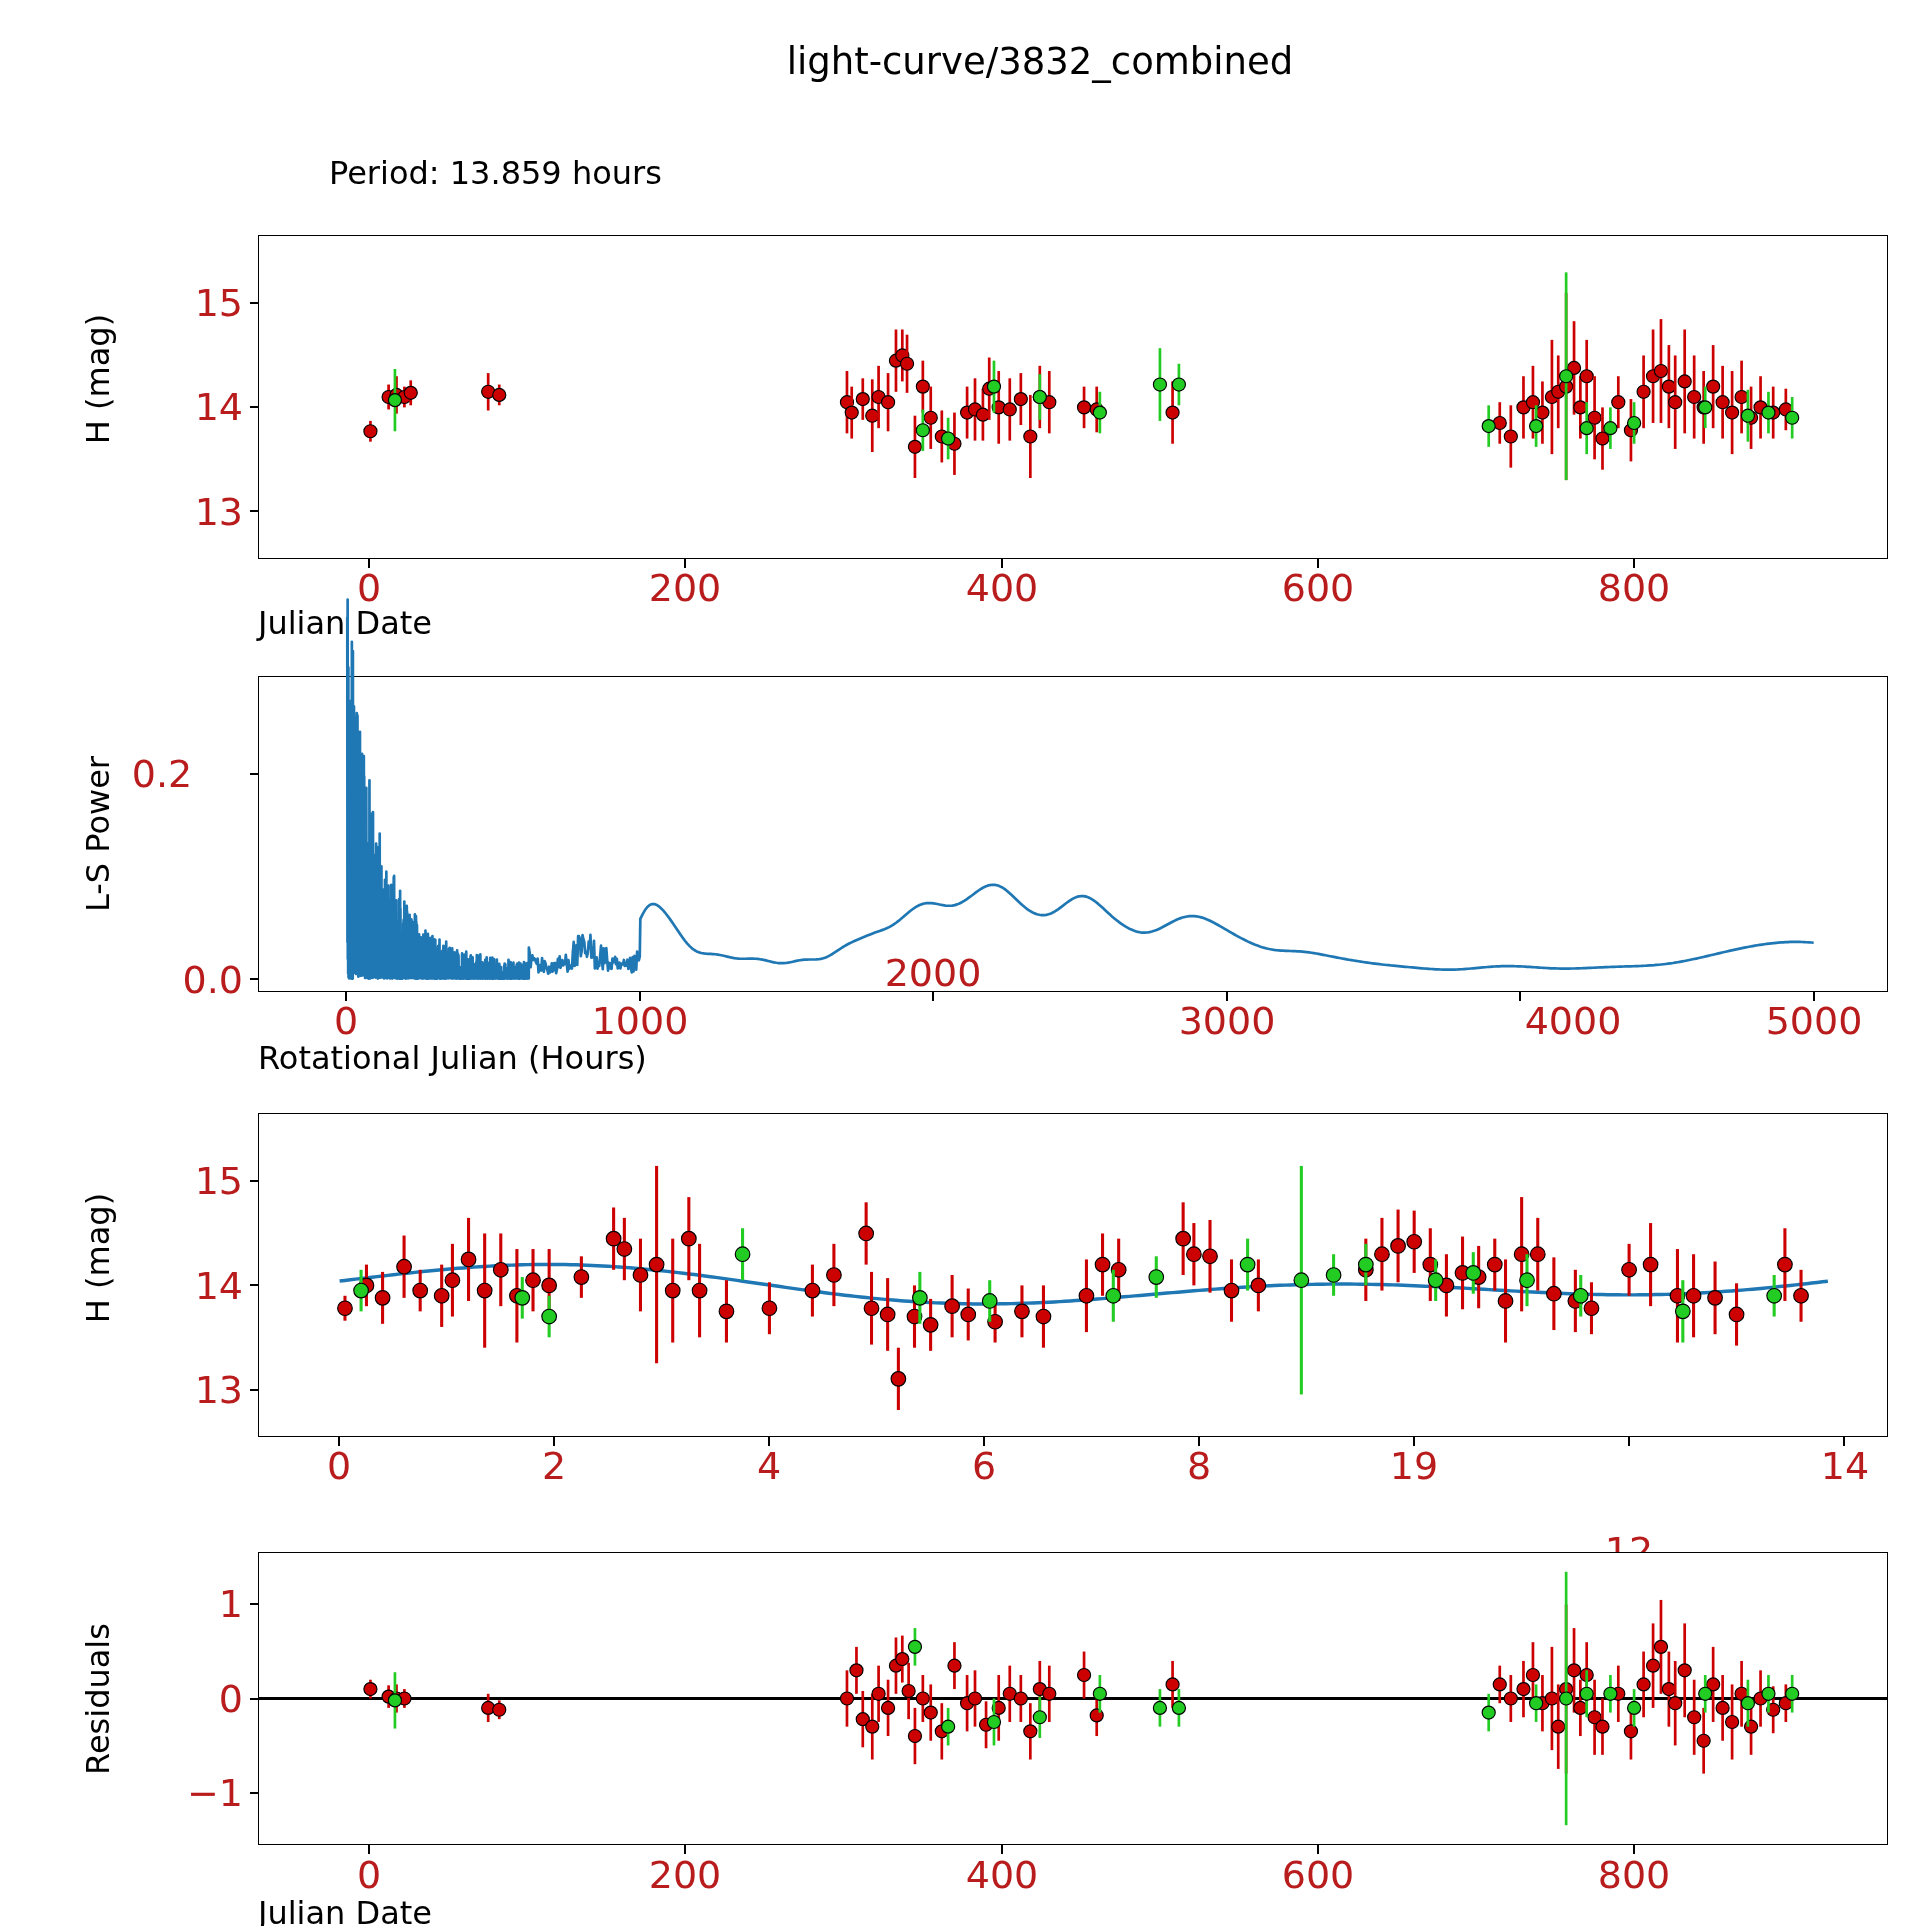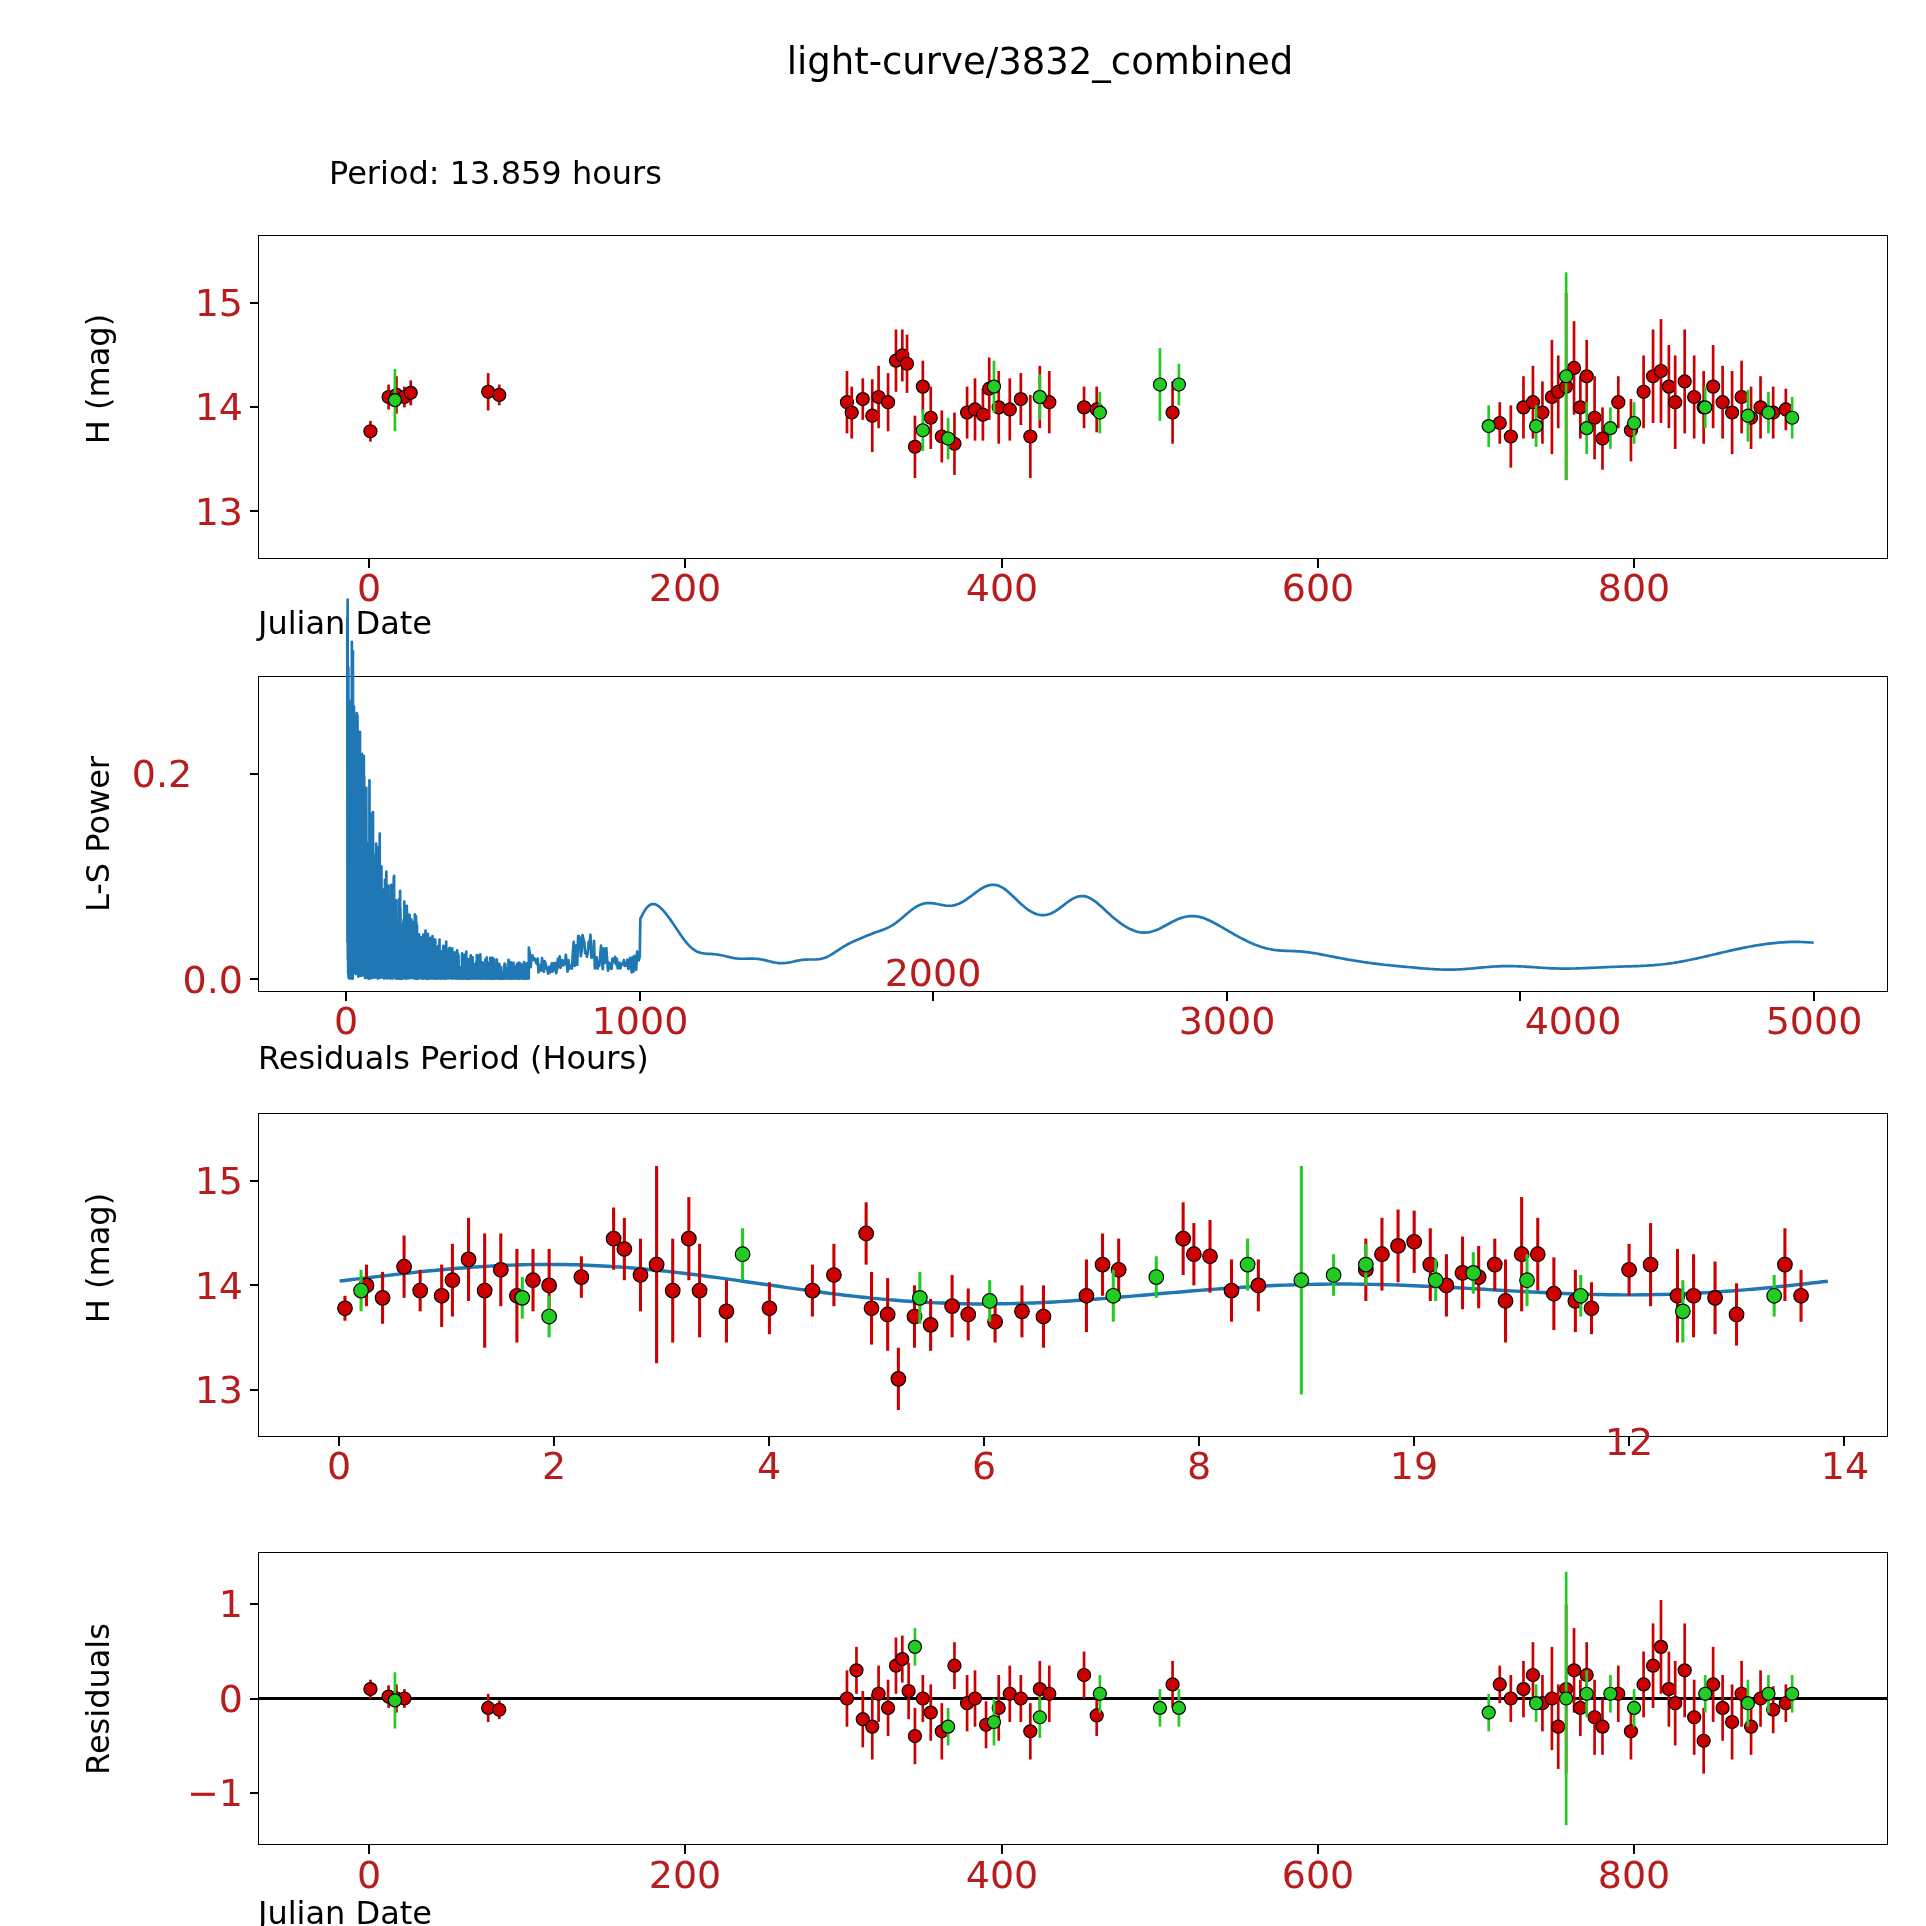--- a/index.html
+++ b/index.html
@@ -277,21 +277,21 @@
       <div class="tick-label" style="left: 81px; top: 286px; width: 162px; text-align: right;">15</div>
     </div>
   <div id="p1-yticks"></div>
 
   <div class="panel" id="panel2" style="left:258px; top:676px; width:1630px; height:316px;">
     <svg class="plotsvg" id="svg2" viewBox="0 0 4230 820" preserveAspectRatio="none">
         <path d="M229.4 -156.7 L229.9 693.0 L230.3 -202.2 L230.8 736.2 L231.2 290.6 L231.7 774.9 L232.2 -24.9 L232.6 784.2 L233.1 211.3 L233.5 785.6 L234.0 425.3 L234.4 787.3 L234.9 251.9 L235.4 737.8 L235.8 438.1 L236.3 786.6 L236.7 245.7 L237.2 750.1 L237.6 62.8 L238.1 749.8 L238.6 137.1 L239.0 741.0 L239.5 219.9 L239.9 786.7 L240.4 310.1 L240.8 787.8 L241.3 -91.9 L241.8 754.9 L242.2 -57.7 L242.7 707.8 L243.1 439.5 L243.6 787.6 L244.0 -67.8 L244.5 729.0 L245.0 334.0 L245.4 773.0 L245.9 139.4 L246.3 711.6 L246.8 76.8 L247.2 765.6 L247.7 153.2 L248.2 755.5 L248.6 387.5 L249.1 740.9 L249.5 497.4 L250.0 769.6 L250.4 107.4 L250.9 772.8 L251.4 364.8 L251.8 775.5 L252.3 273.7 L252.7 765.4 L253.2 267.0 L253.6 727.6 L254.1 94.2 L254.6 718.3 L255.0 225.7 L255.5 775.4 L255.9 100.5 L256.4 750.6 L256.8 148.2 L257.3 764.9 L257.8 272.1 L258.2 782.8 L258.7 206.2 L259.1 740.8 L259.6 483.2 L260.0 757.7 L260.5 552.7 L261.0 773.5 L261.4 479.2 L261.9 758.8 L262.3 143.3 L262.8 762.1 L263.3 647.2 L263.7 779.3 L264.2 626.7 L264.6 780.3 L265.1 687.5 L265.5 779.2 L266.0 432.5 L266.5 776.4 L266.9 563.7 L267.4 771.2 L267.8 200.5 L268.3 767.5 L268.7 471.5 L269.2 779.3 L269.7 504.7 L270.1 758.1 L270.6 556.4 L271.0 770.7 L271.5 396.4 L271.9 754.4 L272.4 206.6 L272.9 739.9 L273.3 259.2 L273.8 756.1 L274.2 513.5 L274.7 778.2 L275.1 710.3 L275.6 786.1 L276.1 656.1 L276.5 778.3 L277.0 716.3 L277.4 785.6 L277.9 434.3 L278.3 753.5 L278.8 289.3 L279.3 750.9 L279.7 698.8 L280.2 785.1 L280.6 721.4 L281.1 781.3 L281.5 573.8 L282.0 769.5 L282.5 434.9 L282.9 752.4 L283.4 440.0 L283.8 779.7 L284.3 663.6 L284.7 787.9 L285.2 665.5 L285.7 773.8 L286.1 447.7 L286.6 772.6 L287.0 269.7 L287.5 739.7 L287.9 467.1 L288.4 773.6 L288.9 689.0 L289.3 787.4 L289.8 437.4 L290.2 785.8 L290.7 731.2 L291.1 783.8 L291.6 614.5 L292.1 784.4 L292.5 357.4 L293.0 753.0 L293.4 682.0 L293.9 776.3 L294.3 496.3 L294.8 785.3 L295.3 701.9 L295.7 785.7 L296.2 352.8 L296.6 771.9 L297.1 719.1 L297.5 781.3 L298.0 551.3 L298.5 783.6 L298.9 632.9 L299.4 782.0 L299.8 464.9 L300.3 756.4 L300.7 480.9 L301.2 752.4 L301.7 649.2 L302.1 775.4 L302.6 738.2 L303.0 785.0 L303.5 676.0 L304.0 778.4 L304.4 435.1 L304.9 774.6 L305.3 537.9 L305.8 773.9 L306.2 607.6 L306.7 777.5 L307.2 584.9 L307.6 770.1 L308.1 707.2 L308.5 787.6 L309.0 445.1 L309.4 775.6 L309.9 451.0 L310.4 754.6 L310.8 554.0 L311.3 782.6 L311.7 739.4 L312.2 785.5 L312.6 508.6 L313.1 772.8 L313.6 409.1 L314.0 765.6 L314.5 539.8 L314.9 764.4 L315.4 701.7 L315.8 785.1 L316.3 727.8 L316.8 781.2 L317.2 559.1 L317.7 783.5 L318.1 494.2 L318.6 780.7 L319.0 565.4 L319.5 776.9 L320.0 745.9 L320.4 784.3 L320.9 554.2 L321.3 776.9 L321.8 586.1 L322.2 765.9 L322.7 687.4 L323.2 777.7 L323.6 683.7 L324.1 779.1 L324.5 685.5 L325.0 787.2 L325.4 586.6 L325.9 771.9 L326.4 606.1 L326.8 785.3 L327.3 529.8 L327.7 768.3 L328.2 714.8 L328.6 784.5 L329.1 617.8 L329.6 780.9 L330.0 744.2 L330.5 786.0 L330.9 508.3 L331.4 773.9 L331.8 750.9 L332.3 786.5 L332.8 742.4 L333.2 787.3 L333.7 557.0 L334.1 784.5 L334.6 716.0 L335.0 781.5 L335.5 734.2 L336.0 785.1 L336.4 544.6 L336.9 766.3 L337.3 685.2 L337.8 776.4 L338.2 589.9 L338.7 769.8 L339.2 739.8 L339.6 784.3 L340.1 703.1 L340.5 787.4 L341.0 584.0 L341.4 772.0 L341.9 636.0 L342.4 772.5 L342.8 670.5 L343.3 783.2 L343.7 542.5 L344.2 768.3 L344.6 655.3 L345.1 778.6 L345.6 667.3 L346.0 787.5 L346.5 557.9 L346.9 771.9 L347.4 677.4 L347.9 776.0 L348.3 735.7 L348.8 782.9 L349.2 665.2 L349.7 778.5 L350.1 522.5 L350.6 782.0 L351.1 519.5 L351.5 763.1 L352.0 751.1 L352.4 785.8 L352.9 628.6 L353.3 778.7 L353.8 688.7 L354.3 785.4 L354.7 748.7 L355.2 786.5 L355.6 753.7 L356.1 786.1 L356.5 583.2 L357.0 787.3 L357.5 661.6 L357.9 777.8 L358.4 745.8 L358.8 785.9 L359.3 753.3 L359.7 787.8 L360.2 758.0 L360.7 786.4 L361.1 638.9 L361.6 771.0 L362.0 703.2 L362.5 785.8 L362.9 695.4 L363.4 787.1 L363.9 580.3 L364.3 779.7 L364.8 736.9 L365.2 787.7 L365.7 690.3 L366.1 782.5 L366.6 558.2 L367.1 767.9 L367.5 605.0 L368.0 769.5 L368.4 745.3 L368.9 787.8 L369.3 701.1 L369.8 786.7 L370.3 739.6 L370.7 783.0 L371.2 741.4 L371.6 787.7 L372.1 748.3 L372.5 787.7 L373.0 728.8 L373.5 786.7 L373.9 751.5 L374.4 786.0 L374.8 642.8 L375.3 771.2 L375.7 634.3 L376.2 778.3 L376.7 730.9 L377.1 783.6 L377.6 586.4 L378.0 782.4 L378.5 698.7 L378.9 783.7 L379.4 611.7 L379.9 778.2 L380.3 689.0 L380.8 787.8 L381.2 759.7 L381.7 787.5 L382.1 627.1 L382.6 784.6 L383.1 688.8 L383.5 783.0 L384.0 597.9 L384.4 773.6 L384.9 612.8 L385.3 780.3 L385.8 746.3 L386.3 785.7 L386.7 741.4 L387.2 787.1 L387.6 750.9 L388.1 785.6 L388.6 722.0 L389.0 780.8 L389.5 630.9 L389.9 778.8 L390.4 721.0 L390.8 783.1 L391.3 620.9 L391.8 776.3 L392.2 701.1 L392.7 786.3 L393.1 644.3 L393.6 776.0 L394.0 659.8 L394.5 772.7 L395.0 690.9 L395.4 779.8 L395.9 632.6 L396.3 785.5 L396.8 739.6 L397.2 783.8 L397.7 753.3 L398.2 785.0 L398.6 756.8 L399.1 786.0 L399.5 640.1 L400.0 782.3 L400.4 698.0 L400.9 784.1 L401.4 686.2 L401.8 785.6 L402.3 662.0 L402.7 777.1 L403.2 653.9 L403.6 771.9 L404.1 766.2 L404.6 787.3 L405.0 619.8 L405.5 770.4 L405.9 673.7 L406.4 783.0 L406.8 757.7 L407.3 787.7 L407.8 624.5 L408.2 780.4 L408.7 638.7 L409.1 784.8 L409.6 697.9 L410.0 781.9 L410.5 648.2 L411.0 777.3 L411.4 687.1 L411.9 787.8 L412.3 693.7 L412.8 783.7 L413.2 753.6 L413.7 784.8 L414.2 742.4 L414.6 785.4 L415.1 721.1 L415.5 786.9 L416.0 672.0 L416.4 777.6 L416.9 695.6 L417.4 777.6 L417.8 752.0 L418.3 784.2 L418.7 717.0 L419.2 784.7 L419.6 752.9 L420.1 786.2 L420.6 680.1 L421.0 781.7 L421.5 762.6 L421.9 787.2 L422.4 707.7 L422.8 785.9 L423.3 709.1 L423.8 779.9 L424.2 731.0 L424.7 784.1 L425.1 729.0 L425.6 787.3 L426.0 695.2 L426.5 783.2 L427.0 672.6 L427.4 784.0 L427.9 765.8 L428.3 787.1 L428.8 751.6 L429.2 785.4 L429.7 753.5 L430.2 783.9 L430.6 753.9 L431.1 786.2 L431.5 737.8 L432.0 784.9 L432.5 662.3 L432.9 779.5 L433.4 717.1 L433.8 784.7 L434.3 736.7 L434.7 787.5 L435.2 732.9 L435.7 785.1 L436.1 741.3 L436.6 785.0 L437.0 716.6 L437.5 787.7 L437.9 681.6 L438.4 776.0 L438.9 670.5 L439.3 787.8 L439.8 703.2 L440.2 786.3 L440.7 710.7 L441.1 782.8 L441.6 745.4 L442.1 786.7 L442.5 681.8 L443.0 778.6 L443.4 755.3 L443.9 787.1 L444.3 719.9 L444.8 785.9 L445.3 692.1 L445.7 783.4 L446.2 735.3 L446.6 783.0 L447.1 756.7 L447.5 784.8 L448.0 722.1 L448.5 787.4 L448.9 680.1 L449.4 786.1 L449.8 721.5 L450.3 781.3 L450.7 676.5 L451.2 784.8 L451.7 754.0 L452.1 787.2 L452.6 734.5 L453.0 783.3 L453.5 766.9 L453.9 785.5 L454.4 770.3 L454.9 787.3 L455.3 685.4 L455.8 786.5 L456.2 721.0 L456.7 787.9 L457.1 738.9 L457.6 784.4 L458.1 686.5 L458.5 783.1 L459.0 728.0 L459.4 782.8 L459.9 761.0 L460.3 786.8 L460.8 772.4 L461.3 787.7 L461.7 713.3 L462.2 787.7 L462.6 732.1 L463.1 783.1 L463.5 752.1 L464.0 784.7 L464.5 726.4 L464.9 783.0 L465.4 703.0 L465.8 785.7 L466.3 754.2 L466.7 786.6 L467.2 718.2 L467.7 783.7 L468.1 749.9 L468.6 785.7 L469.0 685.5 L469.5 778.3 L469.9 775.4 L470.4 787.7 L470.9 765.4 L471.3 787.4 L471.8 761.8 L472.2 787.8 L472.7 736.9 L473.2 783.9 L473.6 744.4 L474.1 786.7 L474.5 718.6 L475.0 784.9 L475.4 749.0 L475.9 786.9 L476.4 715.1 L476.8 780.7 L477.3 768.0 L477.7 787.2 L478.2 714.0 L478.6 780.0 L479.1 702.2 L479.6 778.2 L480.0 713.8 L480.5 780.4 L480.9 769.0 L481.4 785.8 L481.8 750.1 L482.3 787.8 L482.8 715.2 L483.2 784.5 L483.7 732.0 L484.1 787.6 L484.6 702.8 L485.0 779.0 L485.5 773.0 L486.0 786.7 L486.4 691.1 L486.9 782.7 L487.3 775.8 L487.8 787.1 L488.2 723.3 L488.7 784.1 L489.2 726.9 L489.6 782.9 L490.1 744.8 L490.5 785.3 L491.0 718.8 L491.4 786.0 L491.9 761.9 L492.4 785.9 L492.8 735.5 L493.3 786.8 L493.7 709.0 L494.2 780.3 L494.6 720.5 L495.1 780.3 L495.6 707.0 L496.0 783.8 L496.5 740.4 L496.9 785.6 L497.4 763.6 L497.8 786.1 L498.3 757.5 L498.8 785.2 L499.2 768.4 L499.7 787.0 L500.1 758.7 L500.6 786.6 L501.0 709.3 L501.5 784.7 L502.0 708.9 L502.4 783.6 L502.9 774.3 L503.3 786.9 L503.8 767.6 L504.2 785.7 L504.7 730.4 L505.2 786.7 L505.6 775.7 L506.1 787.3 L506.5 756.3 L507.0 786.4 L507.4 718.9 L507.9 781.7 L508.4 751.7 L508.8 786.5 L509.3 729.0 L509.7 785.7 L510.2 760.6 L510.6 786.3 L511.1 720.9 L511.6 780.2 L512.0 777.6 L512.5 787.9 L512.9 764.0 L513.4 785.9 L513.8 773.6 L514.3 787.2 L514.8 713.9 L515.2 783.7 L515.7 762.5 L516.1 785.2 L516.6 722.6 L517.1 780.5 L517.5 778.4 L518.0 786.9 L518.4 727.0 L518.9 786.3 L519.3 776.4 L519.8 787.0 L520.3 776.7 L520.7 787.2 L521.2 778.5 L521.6 787.7 L522.1 758.0 L522.5 785.9 L523.0 758.8 L523.5 785.6 L523.9 761.5 L524.4 787.9 L524.8 759.7 L525.3 785.5 L525.7 776.1 L526.2 787.6 L526.7 777.4 L527.1 787.0 L527.6 721.4 L528.0 786.5 L528.5 761.6 L528.9 784.9 L529.4 724.7 L529.9 786.5 L530.3 761.6 L530.8 786.0 L531.2 754.2 L531.7 787.9 L532.1 772.8 L532.6 786.2 L533.1 748.0 L533.5 787.0 L534.0 772.4 L534.4 787.1 L534.9 724.6 L535.3 781.2 L535.8 776.9 L536.3 787.3 L536.7 749.3 L537.2 784.7 L537.6 741.9 L538.1 787.5 L538.5 717.4 L539.0 780.3 L539.5 775.5 L539.9 787.6 L540.4 779.6 L540.8 787.7 L541.3 737.6 L541.7 785.5 L542.2 775.4 L542.7 787.6 L543.1 737.0 L543.6 787.8 L544.0 737.9 L544.5 786.5 L544.9 763.3 L545.4 787.7 L545.9 763.4 L546.3 786.7 L546.8 740.4 L547.2 782.9 L547.7 768.3 L548.1 786.6 L548.6 777.5 L549.1 787.8 L549.5 729.5 L550.0 783.9 L550.4 726.7 L550.9 781.6 L551.3 743.0 L551.8 787.2 L552.3 766.2 L552.7 786.0 L553.2 739.1 L553.6 787.2 L554.1 770.9 L554.5 787.1 L555.0 731.8 L555.5 781.6 L555.9 749.2 L556.4 786.3 L556.8 750.7 L557.3 786.6 L557.8 753.8 L558.2 787.9 L558.7 771.4 L559.1 786.4 L559.6 770.5 L560.0 786.9 L560.5 778.1 L561.0 787.4 L561.4 750.0 L561.9 783.6 L562.3 756.3 L562.8 786.6 L563.2 779.6 L563.7 787.4 L564.2 770.5 L564.6 786.9 L565.1 742.2 L565.5 786.8 L566.0 726.0 L566.4 785.1 L566.9 761.7 L567.4 786.9 L567.8 733.0 L568.3 786.7 L568.7 750.9 L569.2 787.8 L569.6 769.9 L570.1 787.6 L570.6 733.3 L571.0 786.2 L571.5 780.5 L571.9 787.4 L572.4 727.2 L572.8 781.7 L573.3 772.5 L573.8 786.7 L574.2 736.6 L574.7 787.8 L575.1 724.5 L575.6 783.6 L576.0 767.4 L576.5 786.1 L577.0 763.4 L577.4 785.5 L577.9 773.9 L578.3 787.4 L578.8 769.2 L579.2 786.0 L579.7 779.1 L580.2 787.8 L580.6 745.2 L581.1 783.0 L581.5 778.2 L582.0 787.3 L582.4 774.5 L582.9 786.4 L583.4 768.8 L583.8 787.4 L584.3 750.9 L584.7 785.1 L585.2 773.2 L585.6 787.2 L586.1 755.5 L586.6 785.5 L587.0 755.7 L587.5 787.9 L587.9 738.5 L588.4 786.5 L588.8 774.9 L589.3 786.9 L589.8 762.7 L590.2 785.8 L590.7 761.0 L591.1 785.4 L591.6 732.2 L592.0 782.5 L592.5 779.0 L593.0 787.8 L593.4 765.1 L593.9 785.6 L594.3 769.3 L594.8 787.6 L595.2 746.6 L595.7 786.7 L596.2 747.9 L596.6 786.3 L597.1 760.0 L597.5 785.5 L598.0 770.1 L598.4 786.4 L598.9 771.9 L599.4 787.7 L599.8 773.8 L600.3 787.1 L600.7 733.7 L601.2 782.9 L601.7 736.9 L602.1 787.3 L602.6 762.3 L603.0 784.9 L603.5 734.4 L603.9 787.5 L604.4 768.0 L604.9 787.3 L605.3 775.7 L605.8 787.8 L606.2 732.9 L606.7 786.1 L607.1 770.0 L607.6 785.9 L608.1 778.4 L608.5 787.8 L609.0 736.7 L609.4 787.7 L609.9 743.7 L610.3 782.9 L610.8 736.9 L611.3 782.0 L611.7 756.8 L612.2 787.2 L612.6 769.1 L613.1 785.7 L613.5 756.1 L614.0 786.6 L614.5 765.9 L614.9 787.6 L615.4 754.5 L615.8 786.0 L616.3 777.6 L616.7 786.9 L617.2 758.2 L617.7 784.7 L618.1 737.7 L618.6 784.6 L619.0 769.7 L619.5 787.4 L619.9 762.3 L620.4 786.3 L620.9 772.7 L621.3 786.7 L621.8 775.6 L622.2 787.5 L622.7 755.6 L623.1 787.2 L623.6 778.6 L624.1 787.7 L624.5 749.3 L625.0 785.3 L625.4 781.3 L625.9 787.5 L626.3 779.3 L626.8 787.7 L627.3 777.1 L627.7 787.5 L628.2 770.4 L628.6 787.1 L629.1 757.5 L629.5 787.4 L630.0 777.9 L630.5 787.8 L630.9 771.4 L631.4 787.4 L631.8 775.9 L632.3 787.7 L632.7 781.9 L633.2 787.5 L633.7 773.5 L634.1 786.9 L634.6 770.8 L635.0 786.3 L635.5 775.3 L635.9 786.5 L636.4 779.8 L636.9 787.7 L637.3 753.9 L637.8 787.6 L638.2 748.1 L638.7 786.1 L639.1 780.7 L639.6 787.1 L640.1 750.4 L640.5 784.4 L641.0 763.7 L641.4 786.1 L641.9 760.0 L642.4 786.4 L642.8 766.0 L643.3 786.4 L643.7 777.9 L644.2 786.9 L644.6 781.8 L645.1 787.4 L645.6 781.0 L646.0 787.8 L646.5 776.2 L646.9 786.7 L647.4 764.8 L647.8 786.0 L648.3 738.6 L648.8 787.0 L649.2 759.1 L649.7 785.4 L650.1 750.8 L650.6 785.1 L651.0 765.9 L651.5 786.9 L652.0 758.4 L652.4 787.8 L652.9 779.8 L653.3 787.5 L653.8 744.4 L654.2 784.8 L654.7 760.1 L655.2 785.1 L655.6 778.3 L656.1 787.5 L656.5 779.1 L657.0 787.6 L657.4 751.0 L657.9 784.0 L658.4 777.6 L658.8 787.1 L659.3 761.9 L659.7 786.9 L660.2 771.0 L660.6 787.1 L661.1 745.9 L661.6 784.9 L662.0 760.4 L662.5 787.6 L662.9 773.1 L663.4 786.3 L663.8 762.4 L664.3 785.4 L664.8 770.7 L665.2 787.1 L665.7 758.4 L666.1 785.4 L666.6 765.7 L667.0 786.7 L667.5 773.2 L668.0 786.8 L668.4 760.2 L668.9 786.4 L669.3 752.0 L669.8 783.9 L670.2 774.5 L670.7 787.2 L671.2 748.2 L671.6 785.8 L672.1 781.9 L672.5 787.4 L673.0 761.2 L673.4 786.1 L673.9 781.6 L674.4 787.6 L674.8 772.3 L675.3 787.0 L675.7 746.1 L676.2 785.3 L676.6 757.6 L677.1 787.5 L677.6 780.6 L678.0 787.5 L678.5 750.5 L678.9 786.7 L679.4 748.2 L679.8 786.9 L680.3 759.8 L680.8 785.4 L681.2 776.8 L681.7 787.3 L682.1 776.7 L682.6 787.1 L683.0 780.0 L683.5 787.4 L684.0 752.3 L684.4 786.7 L684.9 765.0 L685.3 786.4 L685.8 780.9 L686.3 787.9 L686.7 775.7 L687.2 786.8 L687.6 773.7 L688.1 787.1 L688.5 744.3 L689.0 783.2 L689.5 778.5 L689.9 787.7 L690.4 750.6 L690.8 786.0 L691.3 763.1 L691.7 787.6 L692.2 767.1 L692.7 785.8 L693.1 748.7 L693.6 784.2 L694.0 760.1 L694.5 786.7 L694.9 768.5 L695.4 786.2 L695.9 780.2 L696.3 787.1 L696.8 752.9 L697.2 787.7 L697.7 746.3 L698.1 783.5 L698.6 779.1 L699.1 787.3 L699.5 778.3 L700.0 787.4 L700.4 781.7 L700.9 787.4 L701.2 706.4 L703.5 721.5 L705.8 758.0 L708.0 735.1 L710.3 726.7 L712.6 738.8 L714.9 734.4 L717.2 736.8 L719.5 744.6 L721.8 749.0 L724.1 735.3 L726.3 771.6 L728.6 752.2 L730.9 759.0 L733.2 766.5 L735.5 733.8 L737.8 764.0 L740.1 769.9 L742.3 741.9 L744.6 748.3 L746.9 760.1 L749.2 765.0 L751.5 774.9 L753.8 756.6 L756.1 771.6 L758.4 768.6 L760.6 747.9 L762.9 769.3 L765.2 747.5 L767.5 765.4 L769.8 746.8 L772.1 773.5 L774.4 762.5 L776.6 736.1 L778.9 757.3 L781.2 729.6 L783.5 759.4 L785.8 749.8 L788.1 739.3 L790.4 753.4 L792.6 744.0 L794.9 749.6 L797.2 725.5 L799.5 748.0 L801.8 769.5 L804.1 739.2 L806.4 762.1 L808.7 753.4 L810.9 755.9 L813.2 761.3 L815.5 718.2 L817.8 691.8 L820.1 754.5 L822.4 740.4 L824.7 700.8 L826.9 751.7 L829.2 676.9 L831.5 676.9 L833.8 682.8 L836.1 729.3 L838.4 715.4 L840.7 674.2 L843.0 685.5 L845.2 691.6 L847.5 720.9 L849.8 717.2 L852.1 730.7 L854.4 719.5 L856.7 690.7 L859.0 708.1 L861.2 673.6 L863.5 733.0 L865.8 708.2 L868.1 732.1 L870.4 688.9 L872.7 761.2 L875.0 738.6 L877.2 731.9 L879.5 761.5 L881.8 751.6 L884.1 754.4 L886.4 728.4 L888.7 701.4 L891.0 739.1 L893.3 762.9 L895.5 708.7 L897.8 747.5 L900.1 742.0 L902.4 707.7 L904.7 740.1 L907.0 766.7 L909.3 746.5 L911.5 747.6 L913.8 761.0 L916.1 762.0 L918.4 735.2 L920.7 745.6 L923.0 742.6 L925.3 731.0 L927.6 750.2 L929.8 736.0 L932.1 760.7 L934.4 753.2 L936.7 745.9 L939.0 761.1 L941.3 749.2 L943.6 747.9 L945.8 750.4 L948.1 739.0 L950.4 754.6 L952.7 754.2 L955.0 750.3 L957.3 738.3 L959.6 762.4 L961.8 748.0 L964.1 733.3 L966.4 760.0 L968.7 771.5 L971.0 731.5 L973.3 768.8 L975.6 728.5 L977.9 730.6 L980.1 764.4 L982.4 717.4 L984.7 736.3 L987.0 739.8 L989.3 730.4 L990.8 631.8 L996.9 619.1 L1003.0 608.6 L1009.1 600.7 L1015.2 595.6 L1021.3 593.1 L1027.4 593.1 L1033.5 595.3 L1039.6 599.4 L1045.7 604.9 L1051.8 611.5 L1057.9 618.9 L1064.0 627.0 L1070.1 635.6 L1076.2 644.5 L1082.3 653.6 L1088.4 662.7 L1094.5 671.8 L1100.6 680.5 L1106.7 688.7 L1112.8 696.2 L1118.9 702.8 L1125.0 708.5 L1131.0 713.0 L1137.1 716.6 L1143.2 719.1 L1149.3 720.8 L1155.4 721.9 L1161.5 722.5 L1167.6 722.9 L1173.7 723.2 L1179.8 723.6 L1185.9 724.1 L1192.0 724.9 L1198.1 726.0 L1204.2 727.2 L1210.3 728.7 L1216.4 730.1 L1222.5 731.6 L1228.6 732.9 L1234.7 734.0 L1240.8 734.8 L1246.9 735.4 L1253.0 735.7 L1259.1 735.8 L1265.2 735.7 L1271.3 735.6 L1277.4 735.5 L1283.5 735.5 L1289.6 735.8 L1295.7 736.2 L1301.8 737.0 L1307.9 738.1 L1314.0 739.4 L1320.1 740.8 L1326.2 742.4 L1332.3 743.9 L1338.4 745.2 L1344.5 746.3 L1350.6 747.1 L1356.6 747.4 L1362.7 747.3 L1368.8 746.9 L1374.9 746.0 L1381.0 744.8 L1387.1 743.5 L1393.2 742.1 L1399.3 740.8 L1405.4 739.7 L1411.5 738.8 L1417.6 738.2 L1423.7 737.9 L1429.8 737.7 L1435.9 737.7 L1442.0 737.7 L1448.1 737.5 L1454.2 737.0 L1460.3 736.0 L1466.4 734.5 L1472.5 732.3 L1478.6 729.6 L1484.7 726.3 L1490.8 722.7 L1496.9 718.7 L1503.0 714.5 L1509.1 710.4 L1515.2 706.4 L1521.3 702.7 L1527.4 699.2 L1533.5 695.9 L1539.6 693.0 L1545.7 690.2 L1551.8 687.5 L1557.9 684.9 L1564.0 682.3 L1570.1 679.8 L1576.2 677.2 L1582.2 674.6 L1588.3 672.2 L1594.4 669.8 L1600.5 667.5 L1606.6 665.3 L1612.7 663.2 L1618.8 661.0 L1624.9 658.7 L1631.0 656.1 L1637.1 653.1 L1643.2 649.8 L1649.3 646.0 L1655.4 641.7 L1661.5 637.0 L1667.6 632.0 L1673.7 626.7 L1679.8 621.4 L1685.9 616.2 L1692.0 611.2 L1698.1 606.5 L1704.2 602.3 L1710.3 598.6 L1716.4 595.6 L1722.5 593.2 L1728.6 591.6 L1734.7 590.6 L1740.8 590.2 L1746.9 590.4 L1753.0 591.1 L1759.1 592.2 L1765.2 593.4 L1771.3 594.7 L1777.4 595.9 L1783.5 596.9 L1789.6 597.4 L1795.7 597.4 L1801.8 596.9 L1807.8 595.7 L1813.9 593.8 L1820.0 591.3 L1826.1 588.3 L1832.2 584.7 L1838.3 580.7 L1844.4 576.3 L1850.5 571.8 L1856.6 567.2 L1862.7 562.6 L1868.8 558.2 L1874.9 554.1 L1881.0 550.4 L1887.1 547.3 L1893.2 544.9 L1899.3 543.3 L1905.4 542.6 L1911.5 542.8 L1917.6 543.9 L1923.7 546.0 L1929.8 549.0 L1935.9 552.8 L1942.0 557.4 L1948.1 562.5 L1954.2 568.0 L1960.3 573.8 L1966.4 579.8 L1972.5 585.7 L1978.6 591.4 L1984.7 596.9 L1990.8 602.0 L1996.9 606.7 L2003.0 610.8 L2009.1 614.3 L2015.2 617.3 L2021.3 619.5 L2027.4 621.0 L2033.4 621.9 L2039.5 621.9 L2045.6 621.2 L2051.7 619.7 L2057.8 617.4 L2063.9 614.5 L2070.0 610.9 L2076.1 606.9 L2082.2 602.4 L2088.3 597.7 L2094.4 592.9 L2100.5 588.3 L2106.6 583.9 L2112.7 580.0 L2118.8 576.8 L2124.9 574.3 L2131.0 572.7 L2137.1 572.0 L2143.2 572.3 L2149.3 573.5 L2155.4 575.7 L2161.5 578.8 L2167.6 582.6 L2173.7 587.0 L2179.8 591.9 L2185.9 597.2 L2192.0 602.7 L2198.1 608.4 L2204.2 614.1 L2210.3 619.7 L2216.4 625.2 L2222.5 630.4 L2228.6 635.4 L2234.7 640.2 L2240.8 644.6 L2246.9 648.7 L2253.0 652.5 L2259.0 656.0 L2265.1 659.0 L2271.2 661.6 L2277.3 663.8 L2283.4 665.5 L2289.5 666.7 L2295.6 667.4 L2301.7 667.6 L2307.8 667.2 L2313.9 666.3 L2320.0 664.8 L2326.1 662.9 L2332.2 660.6 L2338.3 657.9 L2344.4 654.9 L2350.5 651.7 L2356.6 648.4 L2362.7 645.1 L2368.8 641.7 L2374.9 638.5 L2381.0 635.5 L2387.1 632.8 L2393.2 630.3 L2399.3 628.2 L2405.4 626.6 L2411.5 625.4 L2417.6 624.6 L2423.7 624.3 L2429.8 624.5 L2435.9 625.1 L2442.0 626.2 L2448.1 627.7 L2454.2 629.6 L2460.3 631.9 L2466.4 634.4 L2472.5 637.3 L2478.6 640.3 L2484.6 643.6 L2490.7 647.0 L2496.8 650.5 L2502.9 654.0 L2509.0 657.6 L2515.1 661.2 L2521.2 664.8 L2527.3 668.3 L2533.4 671.8 L2539.5 675.2 L2545.6 678.5 L2551.7 681.8 L2557.8 684.9 L2563.9 688.0 L2570.0 691.0 L2576.1 693.8 L2582.2 696.5 L2588.3 699.1 L2594.4 701.4 L2600.5 703.6 L2606.6 705.6 L2612.7 707.4 L2618.8 709.0 L2624.9 710.4 L2631.0 711.5 L2637.1 712.5 L2643.2 713.3 L2649.3 713.9 L2655.4 714.4 L2661.5 714.7 L2667.6 715.0 L2673.7 715.3 L2679.8 715.5 L2685.9 715.7 L2692.0 716.0 L2698.1 716.3 L2704.2 716.7 L2710.2 717.2 L2716.3 717.7 L2722.4 718.4 L2728.5 719.2 L2734.6 720.1 L2740.7 721.0 L2746.8 722.0 L2752.9 723.1 L2759.0 724.3 L2765.1 725.5 L2771.2 726.7 L2777.3 727.9 L2783.4 729.1 L2789.5 730.3 L2795.6 731.5 L2801.7 732.7 L2807.8 733.9 L2813.9 735.1 L2820.0 736.2 L2826.1 737.3 L2832.2 738.3 L2838.3 739.4 L2844.4 740.4 L2850.5 741.4 L2856.6 742.4 L2862.7 743.3 L2868.8 744.3 L2874.9 745.2 L2881.0 746.0 L2887.1 746.9 L2893.2 747.7 L2899.3 748.5 L2905.4 749.2 L2911.5 750.0 L2917.6 750.7 L2923.7 751.4 L2929.8 752.0 L2935.8 752.6 L2941.9 753.3 L2948.0 753.9 L2954.1 754.5 L2960.2 755.0 L2966.3 755.6 L2972.4 756.2 L2978.5 756.8 L2984.6 757.3 L2990.7 757.9 L2996.8 758.5 L3002.9 759.0 L3009.0 759.6 L3015.1 760.1 L3021.2 760.7 L3027.3 761.2 L3033.4 761.7 L3039.5 762.2 L3045.6 762.6 L3051.7 763.0 L3057.8 763.4 L3063.9 763.7 L3070.0 763.9 L3076.1 764.1 L3082.2 764.2 L3088.3 764.3 L3094.4 764.3 L3100.5 764.2 L3106.6 764.0 L3112.7 763.8 L3118.8 763.5 L3124.9 763.2 L3131.0 762.8 L3137.1 762.3 L3143.2 761.9 L3149.3 761.3 L3155.4 760.8 L3161.4 760.2 L3167.5 759.6 L3173.6 759.1 L3179.7 758.5 L3185.8 757.9 L3191.9 757.4 L3198.0 756.9 L3204.1 756.5 L3210.2 756.1 L3216.3 755.7 L3222.4 755.5 L3228.5 755.2 L3234.6 755.1 L3240.7 755.0 L3246.8 755.0 L3252.9 755.0 L3259.0 755.1 L3265.1 755.3 L3271.2 755.5 L3277.3 755.7 L3283.4 756.0 L3289.5 756.4 L3295.6 756.8 L3301.7 757.2 L3307.8 757.6 L3313.9 758.0 L3320.0 758.5 L3326.1 758.9 L3332.2 759.3 L3338.3 759.7 L3344.4 760.0 L3350.5 760.4 L3356.6 760.7 L3362.7 760.9 L3368.8 761.1 L3374.9 761.3 L3381.0 761.4 L3387.0 761.5 L3393.1 761.5 L3399.2 761.5 L3405.3 761.4 L3411.4 761.3 L3417.5 761.2 L3423.6 761.0 L3429.7 760.8 L3435.8 760.6 L3441.9 760.3 L3448.0 760.1 L3454.1 759.8 L3460.2 759.5 L3466.3 759.2 L3472.4 758.9 L3478.5 758.6 L3484.6 758.3 L3490.7 758.1 L3496.8 757.8 L3502.9 757.5 L3509.0 757.3 L3515.1 757.1 L3521.2 756.9 L3527.3 756.7 L3533.4 756.5 L3539.5 756.3 L3545.6 756.1 L3551.7 755.9 L3557.8 755.7 L3563.9 755.5 L3570.0 755.3 L3576.1 755.1 L3582.2 754.9 L3588.3 754.7 L3594.4 754.4 L3600.5 754.1 L3606.6 753.7 L3612.6 753.3 L3618.7 752.9 L3624.8 752.5 L3630.9 751.9 L3637.0 751.4 L3643.1 750.8 L3649.2 750.1 L3655.3 749.4 L3661.4 748.6 L3667.5 747.7 L3673.6 746.9 L3679.7 745.9 L3685.8 744.9 L3691.9 743.9 L3698.0 742.8 L3704.1 741.6 L3710.2 740.4 L3716.3 739.2 L3722.4 737.9 L3728.5 736.6 L3734.6 735.3 L3740.7 733.9 L3746.8 732.5 L3752.9 731.1 L3759.0 729.7 L3765.1 728.3 L3771.2 726.8 L3777.3 725.4 L3783.4 723.9 L3789.5 722.4 L3795.6 721.0 L3801.7 719.6 L3807.8 718.1 L3813.9 716.7 L3820.0 715.3 L3826.1 713.9 L3832.2 712.5 L3838.2 711.2 L3844.3 709.9 L3850.4 708.6 L3856.5 707.4 L3862.6 706.1 L3868.7 705.0 L3874.8 703.8 L3880.9 702.7 L3887.0 701.6 L3893.1 700.6 L3899.2 699.6 L3905.3 698.7 L3911.4 697.8 L3917.5 697.0 L3923.6 696.2 L3929.7 695.5 L3935.8 694.8 L3941.9 694.2 L3948.0 693.7 L3954.1 693.2 L3960.2 692.8 L3966.3 692.4 L3972.4 692.2 L3978.5 691.9 L3984.6 691.8 L3990.7 691.7 L3996.8 691.8 L4002.9 691.8 L4009.0 692.0 L4015.1 692.2 L4021.2 692.6 L4027.3 693.0 L4033.4 693.4 L4039.5 694.0 " fill="none" stroke="#1f77b4" stroke-width="7" stroke-linejoin="round"></path>
       </svg>
   </div>
   <div class="ylabel" style="left:98px; top:834px; transform: translate(-50%,-50%) rotate(-90deg);">L-S Power</div>
-  <div class="axis-label" style="left:258px; top:1040px; width:1630px;">Residuals Period (Hours)</div>
+  <div class="axis-label" style="left:258px; top:1040px; width:1630px;">Rotational Julian (Hours)</div>
   <div id="p2-xticks">
       <div class="tick-label" style="left: 269px; top: 1004px; width: 154px;">0</div>
       <div class="tick-label" style="left: 563px; top: 1004px; width: 154px;">1000</div>
       <div class="tick-label" style="left: 856px; top: 956px; width: 154px;">2000</div>
       <div class="tick-label" style="left: 1150px; top: 1004px; width: 154px;">3000</div>
       <div class="tick-label" style="left: 1496px; top: 1004px; width: 154px;">4000</div>
       <div class="tick-label" style="left: 1737px; top: 1004px; width: 154px;">5000</div>
       <div class="tick-label" style="left: 81px; top: 963px; width: 162px; text-align: right;">0.0</div>
       <div class="tick-label" style="left: 81px; top: 757px; width: 162px; ">0.2</div>
     </div>
@@ -477,21 +477,21 @@
       </svg>
   </div>
   <div class="ylabel" style="left:98px; top:1258px; transform: translate(-50%,-50%) rotate(-90deg);">H (mag)</div>
   <div id="p3-xticks">
       <div class="tick-label" style="left: 262px; top: 1449px; width: 154px;">0</div>
       <div class="tick-label" style="left: 477px; top: 1449px; width: 154px;">2</div>
       <div class="tick-label" style="left: 692px; top: 1449px; width: 154px;">4</div>
       <div class="tick-label" style="left: 907px; top: 1449px; width: 154px;">6</div>
       <div class="tick-label" style="left: 1122px; top: 1449px; width: 154px;">8</div>
       <div class="tick-label" style="left: 1337px; top: 1449px; width: 154px;">19</div>
-      <div class="tick-label" style="left: 1552px; top: 1425px; width: 154px;">12</div>
+      <div class="tick-label" style="left: 1552px; top: 1534px; width: 154px;">12</div>
       <div class="tick-label" style="left: 1768px; top: 1449px; width: 154px;">14</div>
       <div class="tick-label" style="left: 81px; top: 1373px; width: 162px; text-align: right;">13</div>
       <div class="tick-label" style="left: 81px; top: 1269px; width: 162px; text-align: right;">14</div>
       <div class="tick-label" style="left: 81px; top: 1164px; width: 162px; text-align: right;">15</div>
     </div>
   <div id="p3-yticks"></div>
 
   <div class="panel" id="panel4" style="left:258px; top:1552px; width:1630px; height:293px;">
     <svg class="plotsvg" id="svg4" viewBox="0 0 4230 760" preserveAspectRatio="none">
         <line x1="0" y1="380" x2="4230" y2="380" stroke="#000000" stroke-width="8"></line>

